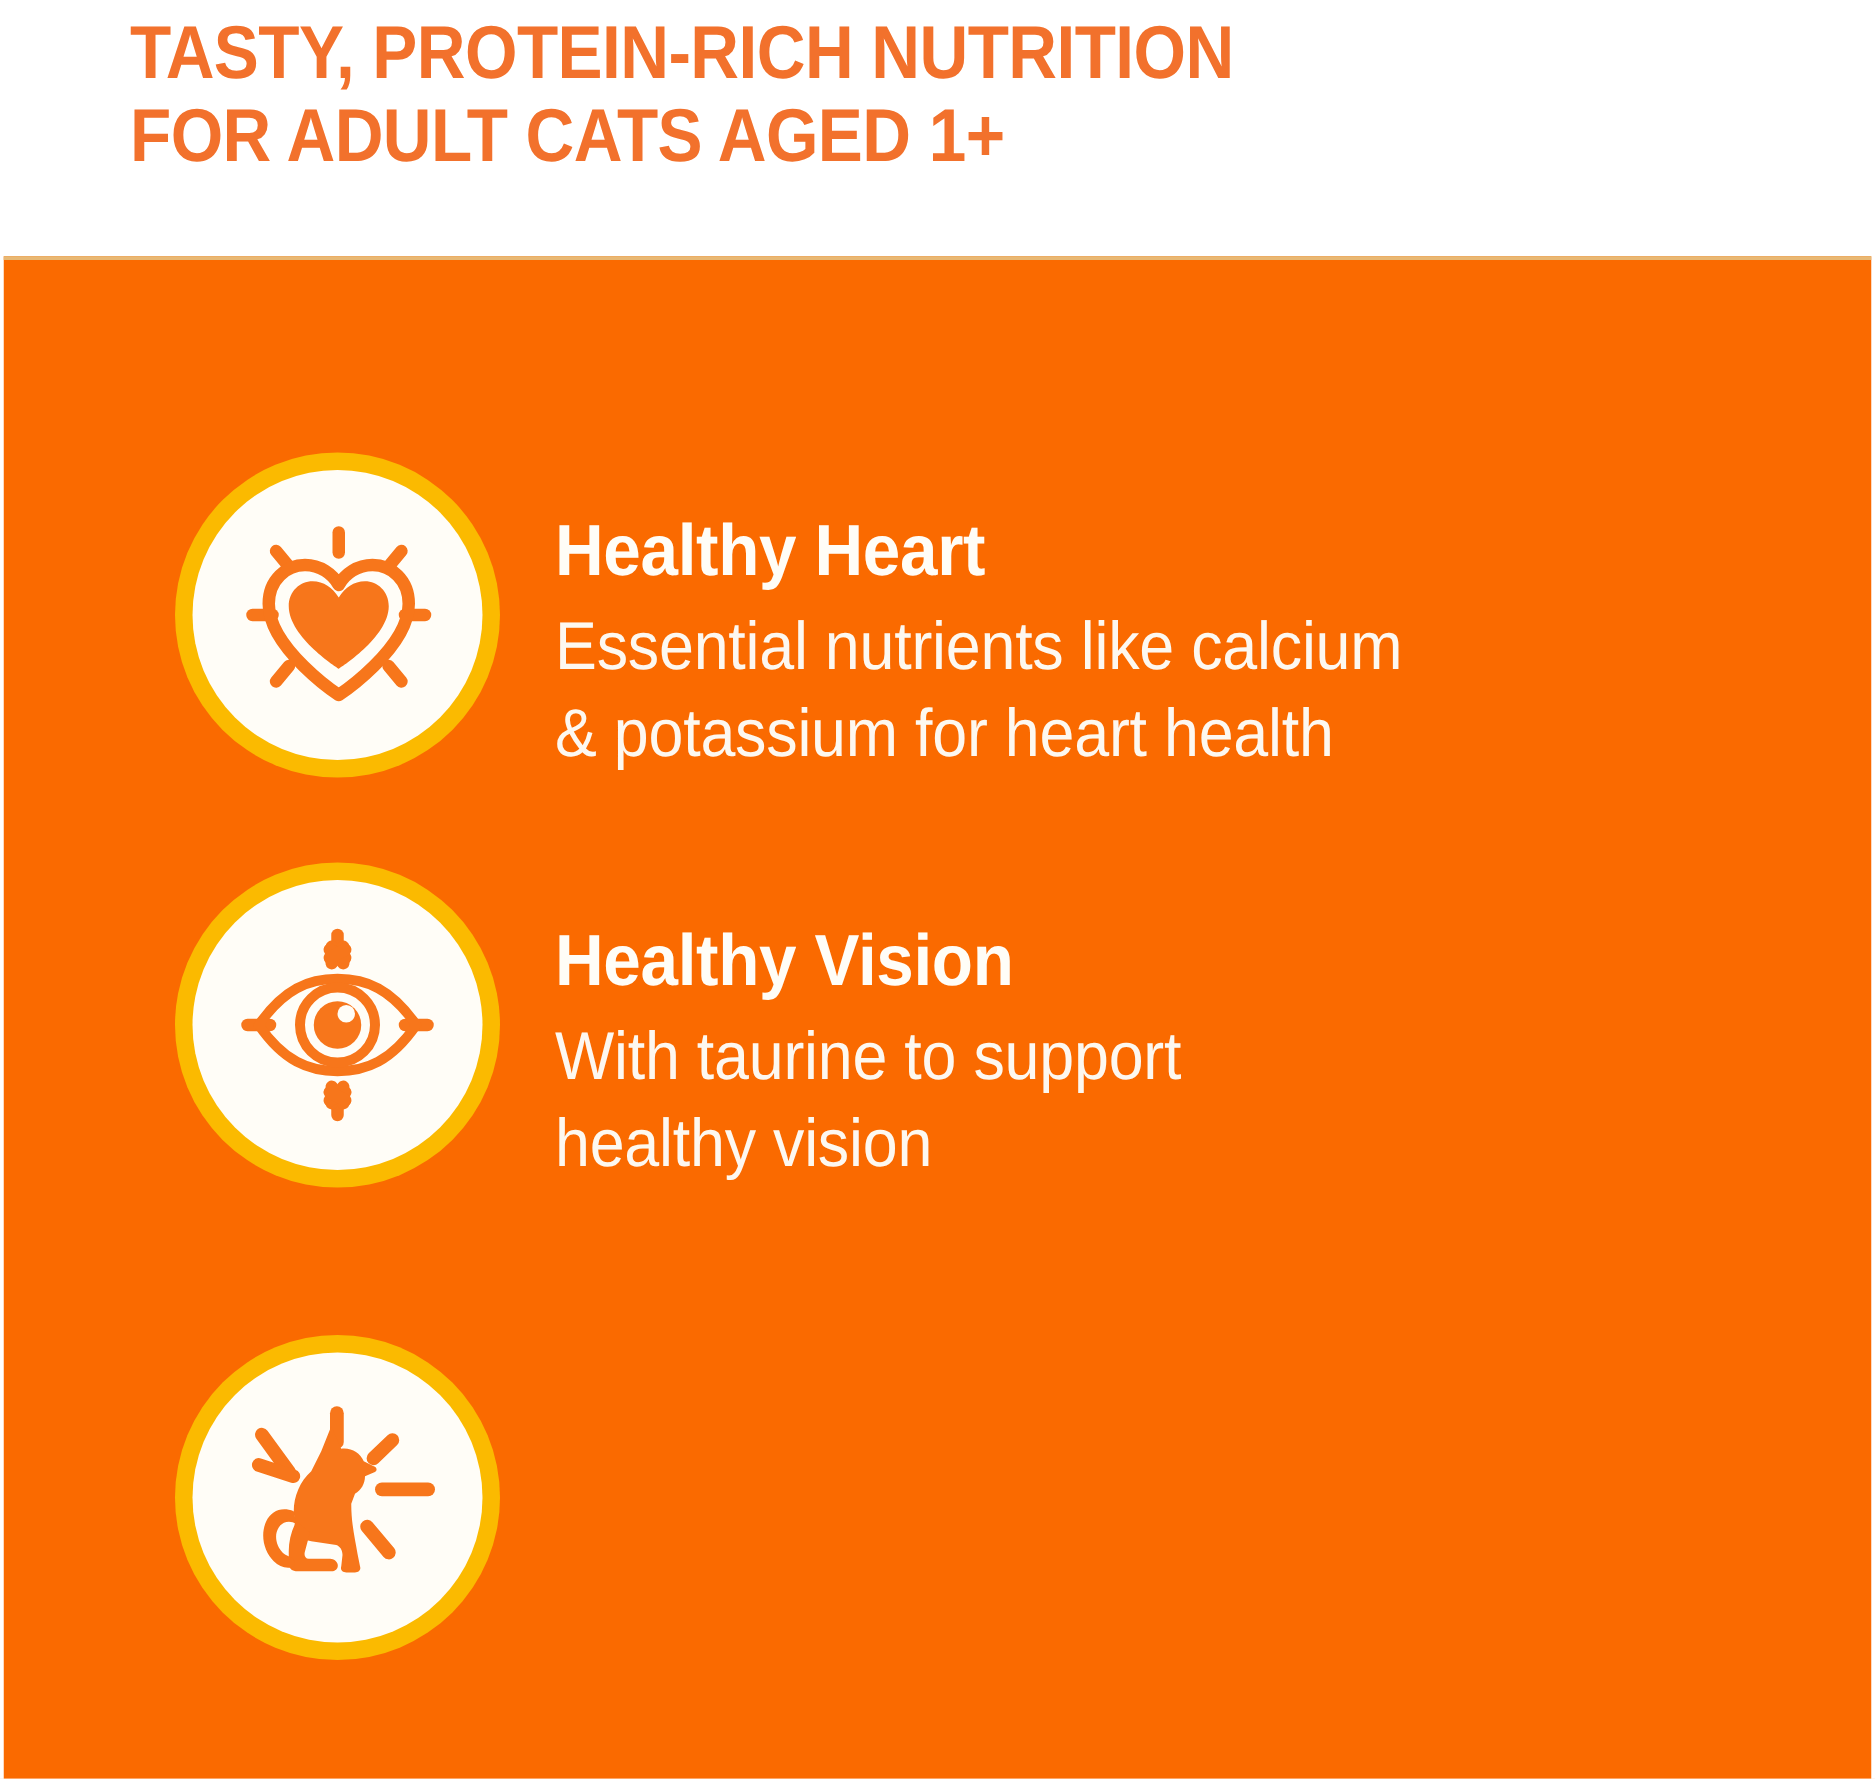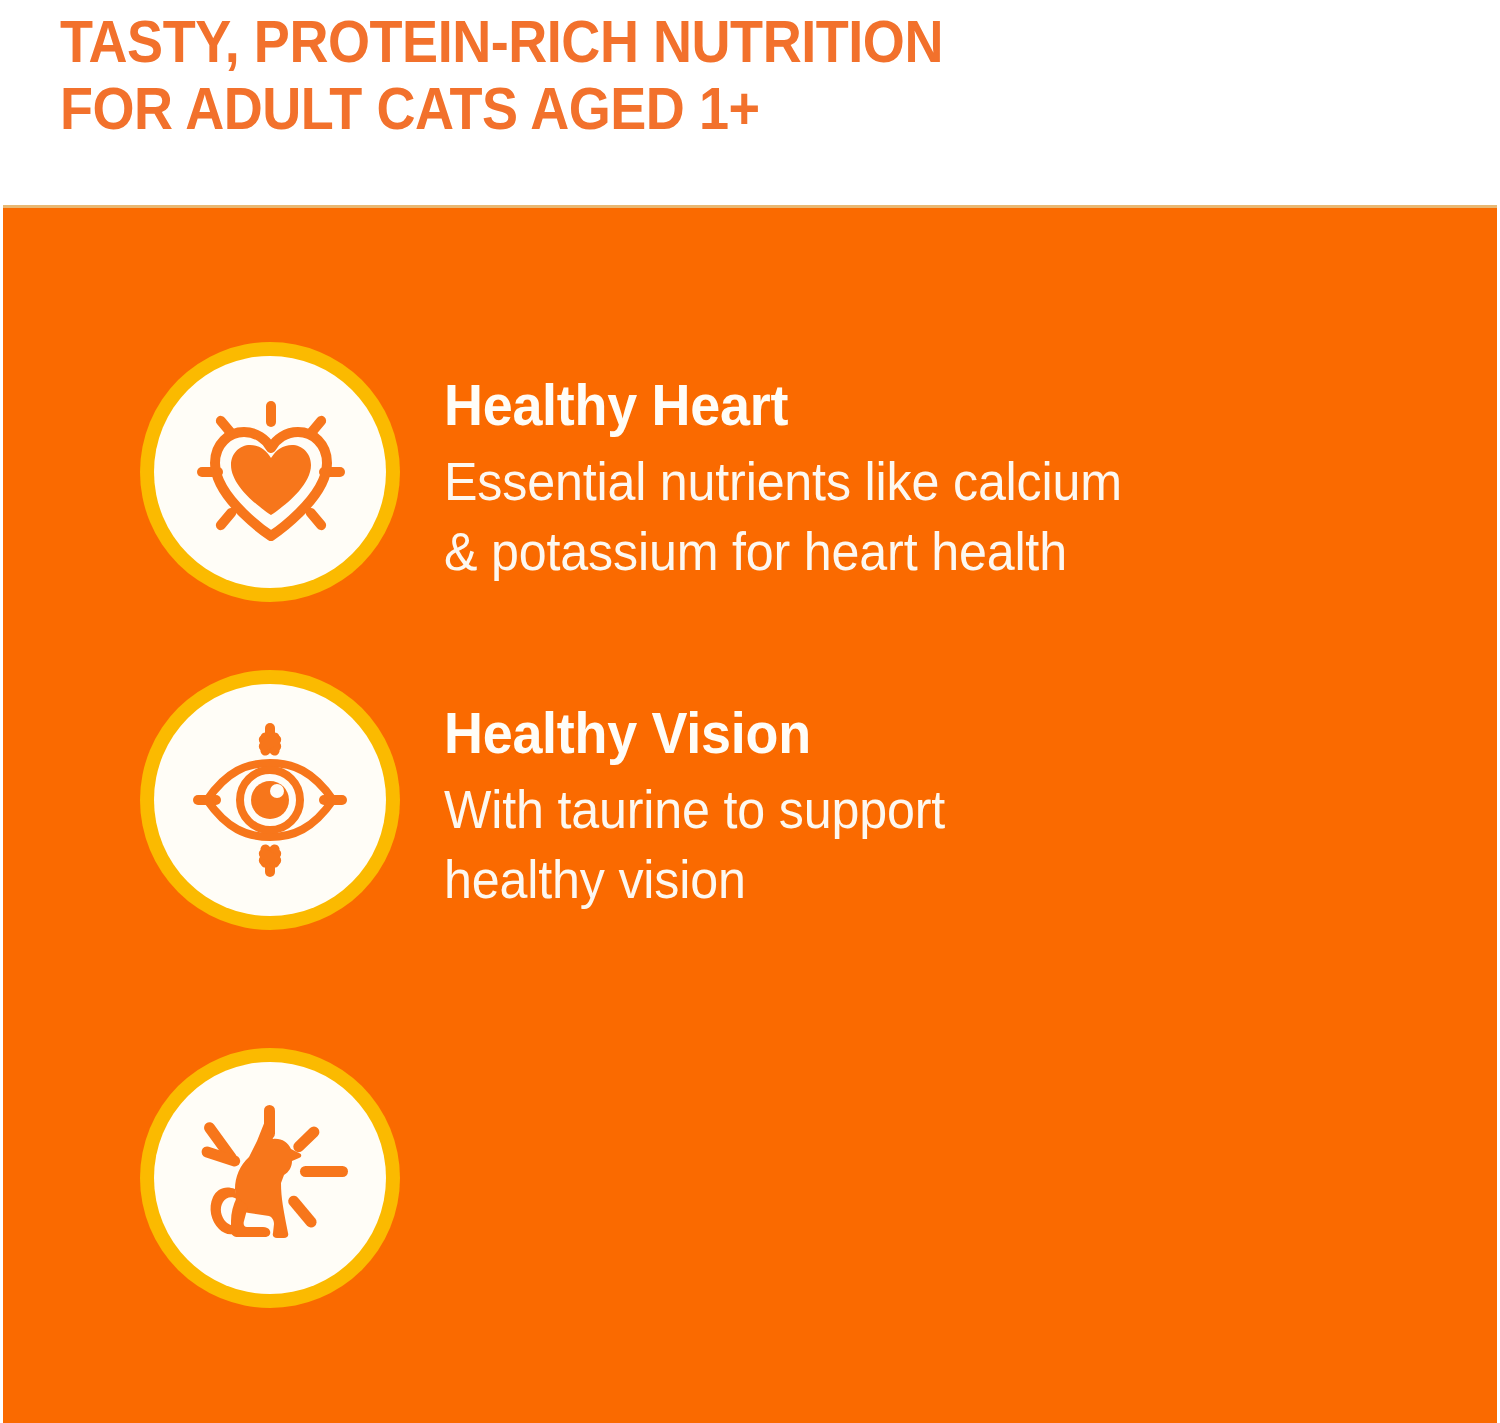--- a/index.html
+++ b/index.html
@@ -17,21 +17,21 @@
 
   
   .header {
     position: absolute;
     left: 0;
     top: 0;
     width: 1500px;
     height: 205px;
     background: #ffffff;
     box-sizing: border-box;
-    padding-left: 60px;
+    padding-left: 104px;
     padding-top: 8px;
   }
   .header-title {
     color: #F2712C;
     font-family: "Liberation Sans", sans-serif;
     font-weight: bold;
     font-size: 60px;
     line-height: 1.12;
     letter-spacing: -0.5px;
     transform: scaleX(0.90);
@@ -52,21 +52,21 @@
     box-sizing: border-box;
   }
 
   
   .feature {
     position: absolute;
     left: 0;
     width: 100%;
     height: 300px;
     display: flex;
-    align-items: center;
+    align-items: flex-end;
   }
   .feature-1 { top: 114px; }
   .feature-2 { top: 442px; }
   .feature-3 { top: 820px; }
 
   .badge {
     width: 260px;
     height: 260px;
     margin-left: 137px;
     flex: 0 0 auto;

